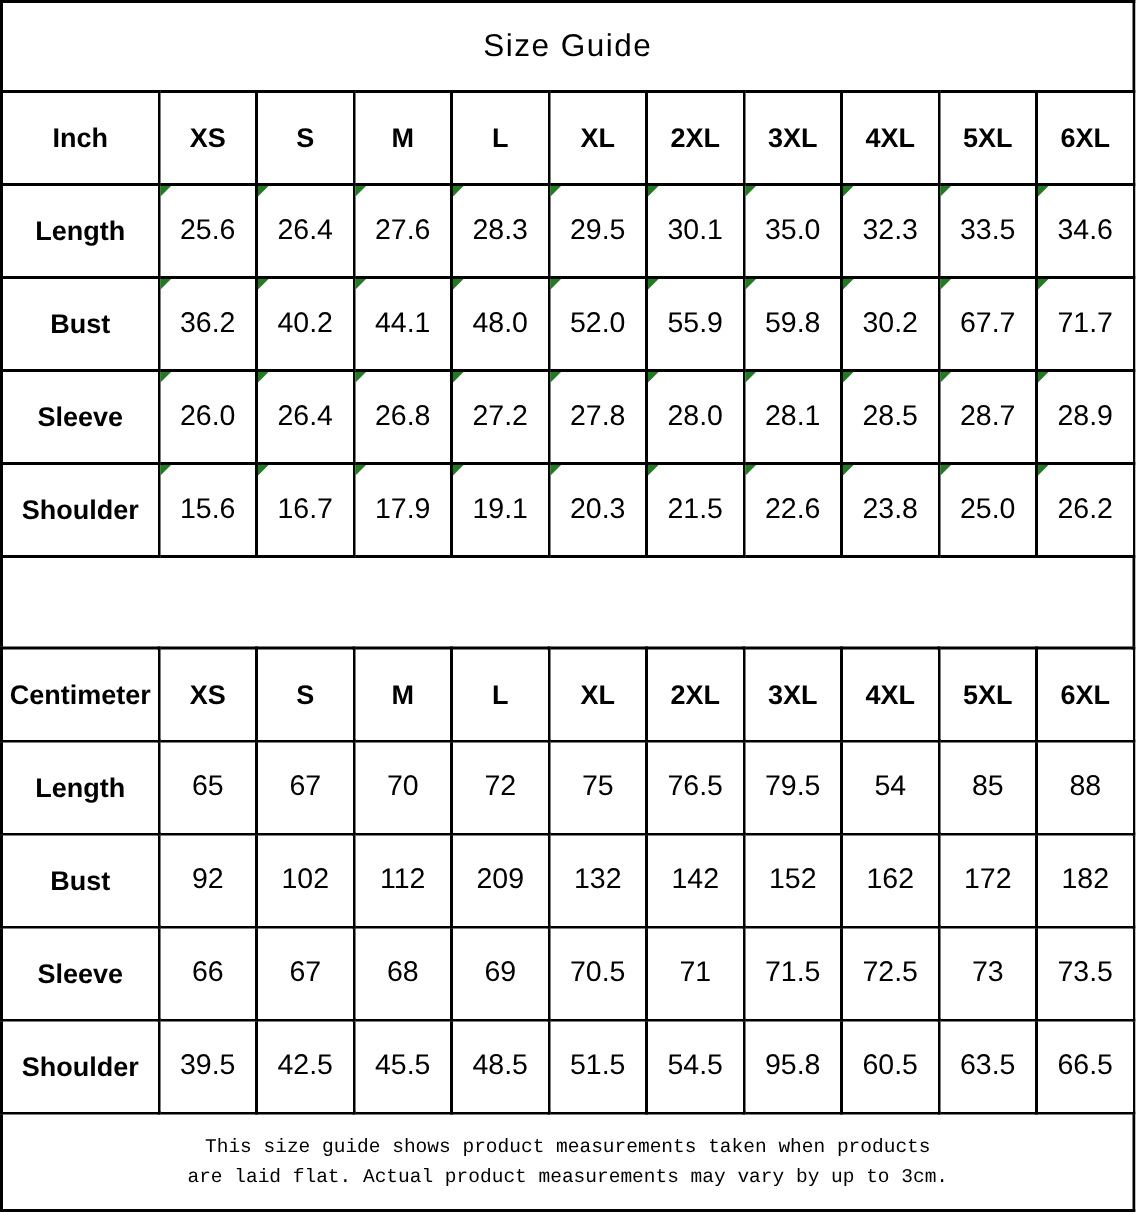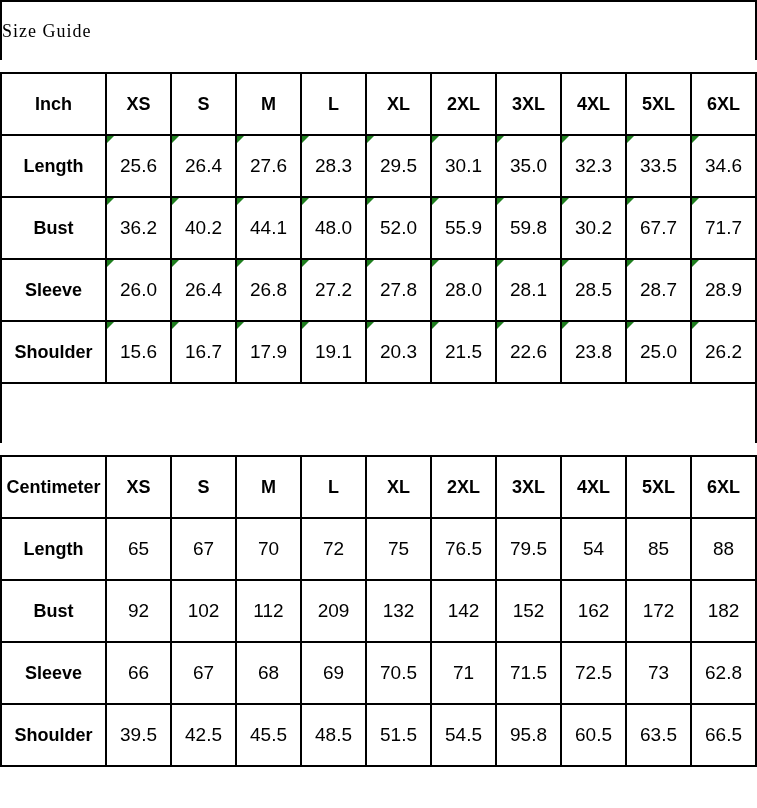--- a/index.html
+++ b/index.html
@@ -18,30 +18,29 @@
     color: #000000;
     font-family: "Liberation Sans", sans-serif;
   }
   .title-box {
     box-sizing: border-box;
     height: 60px;
     border: 2px solid #000;
     border-bottom: none;
     display: flex;
     align-items: center;
-    justify-content: flex-start;
-    font-family: Liberation Serif, serif;
-    font-size: 18px;
+    justify-content: center;
+    font-family: Liberation Sans, sans-serif;
+    font-size: 21px;
     letter-spacing: 1px;
   }
   table.size-table {
     border-collapse: collapse;
     table-layout: fixed;
     width: 757px;
-    margin-top: 12px;
   }
   .size-table col.label-col { width: 105px; }
   .size-table th, .size-table td {
     box-sizing: border-box;
     border: 2px solid #000;
     height: 62px;
     padding: 0;
     text-align: center;
     vertical-align: middle;
     position: relative;
@@ -238,32 +237,36 @@
           <th><span>Sleeve</span></th>
           <td><span>66</span></td>
           <td><span>67</span></td>
           <td><span>68</span></td>
           <td><span>69</span></td>
           <td><span>70.5</span></td>
           <td><span>71</span></td>
           <td><span>71.5</span></td>
           <td><span>72.5</span></td>
           <td><span>73</span></td>
-          <td><span>62.8</span></td>
+          <td><span>73.5</span></td>
         </tr>
         <tr>
           <th><span>Shoulder</span></th>
           <td><span>39.5</span></td>
           <td><span>42.5</span></td>
           <td><span>45.5</span></td>
           <td><span>48.5</span></td>
           <td><span>51.5</span></td>
           <td><span>54.5</span></td>
           <td><span>95.8</span></td>
           <td><span>60.5</span></td>
           <td><span>63.5</span></td>
           <td><span>66.5</span></td>
         </tr>
       </tbody>
   </table>
 
+  <div class="footer-box">
+    <div>This size guide shows product measurements taken when products</div>
+    <div>are laid flat. Actual product measurements may vary by up to 3cm.</div>
+  </div>
 
 </div>
 
 </body></html>

